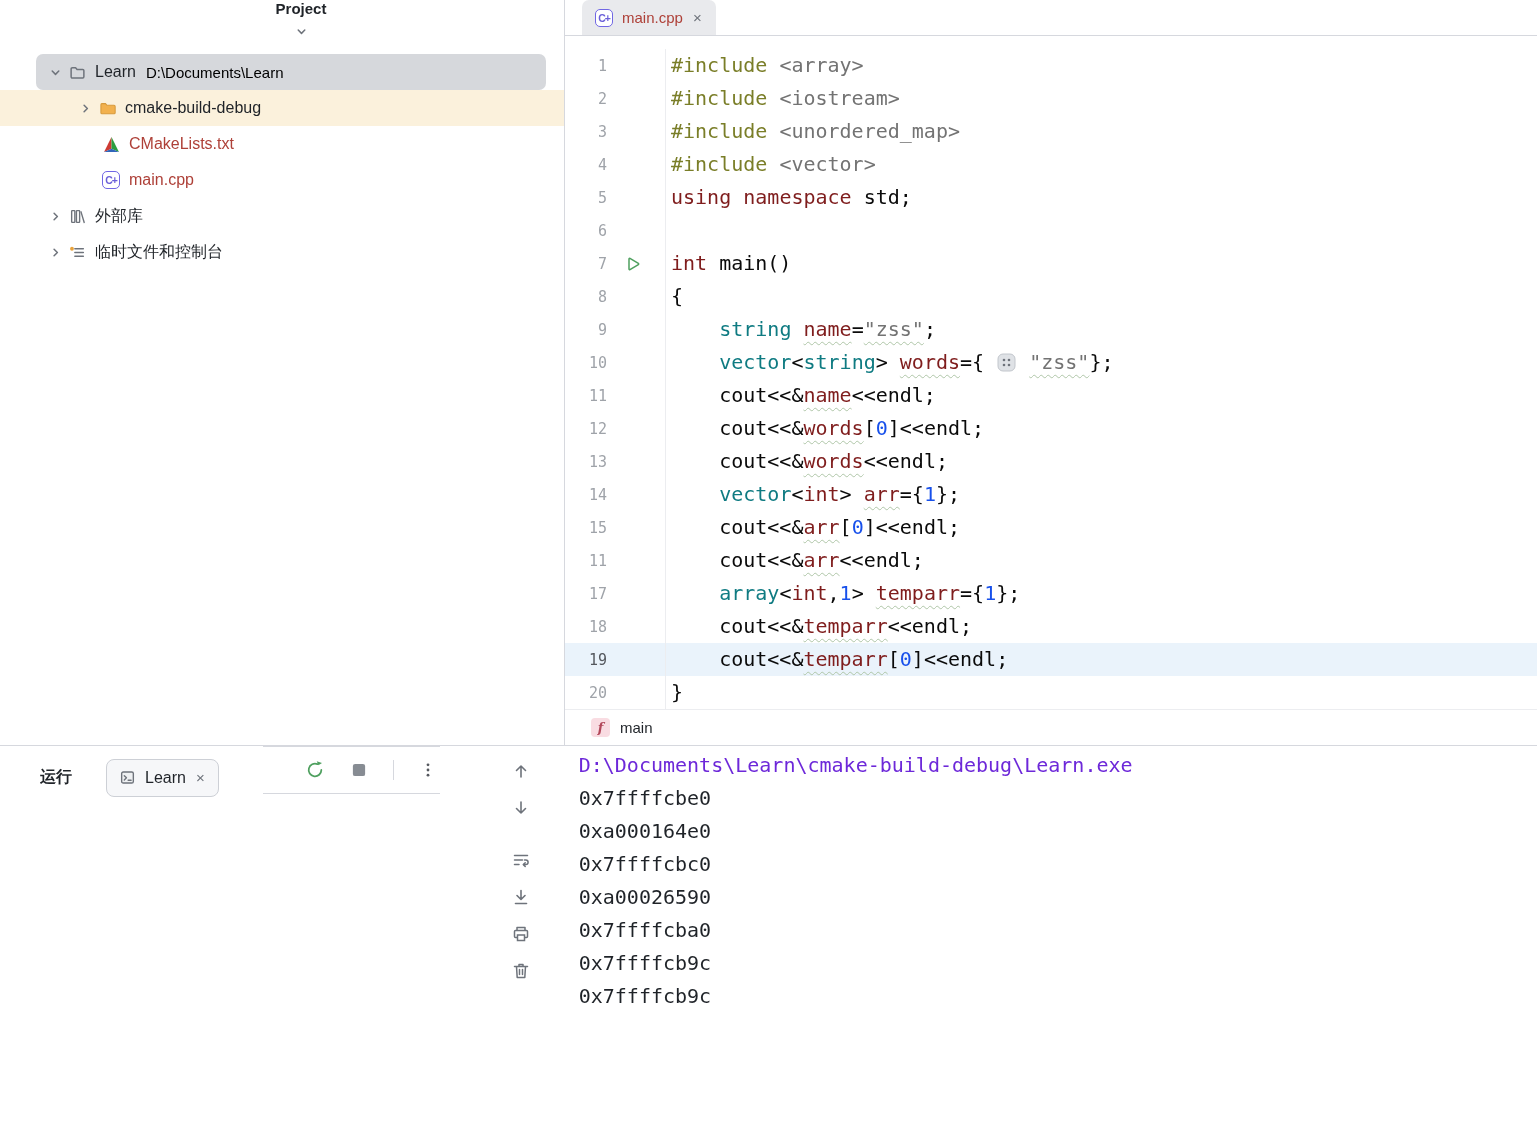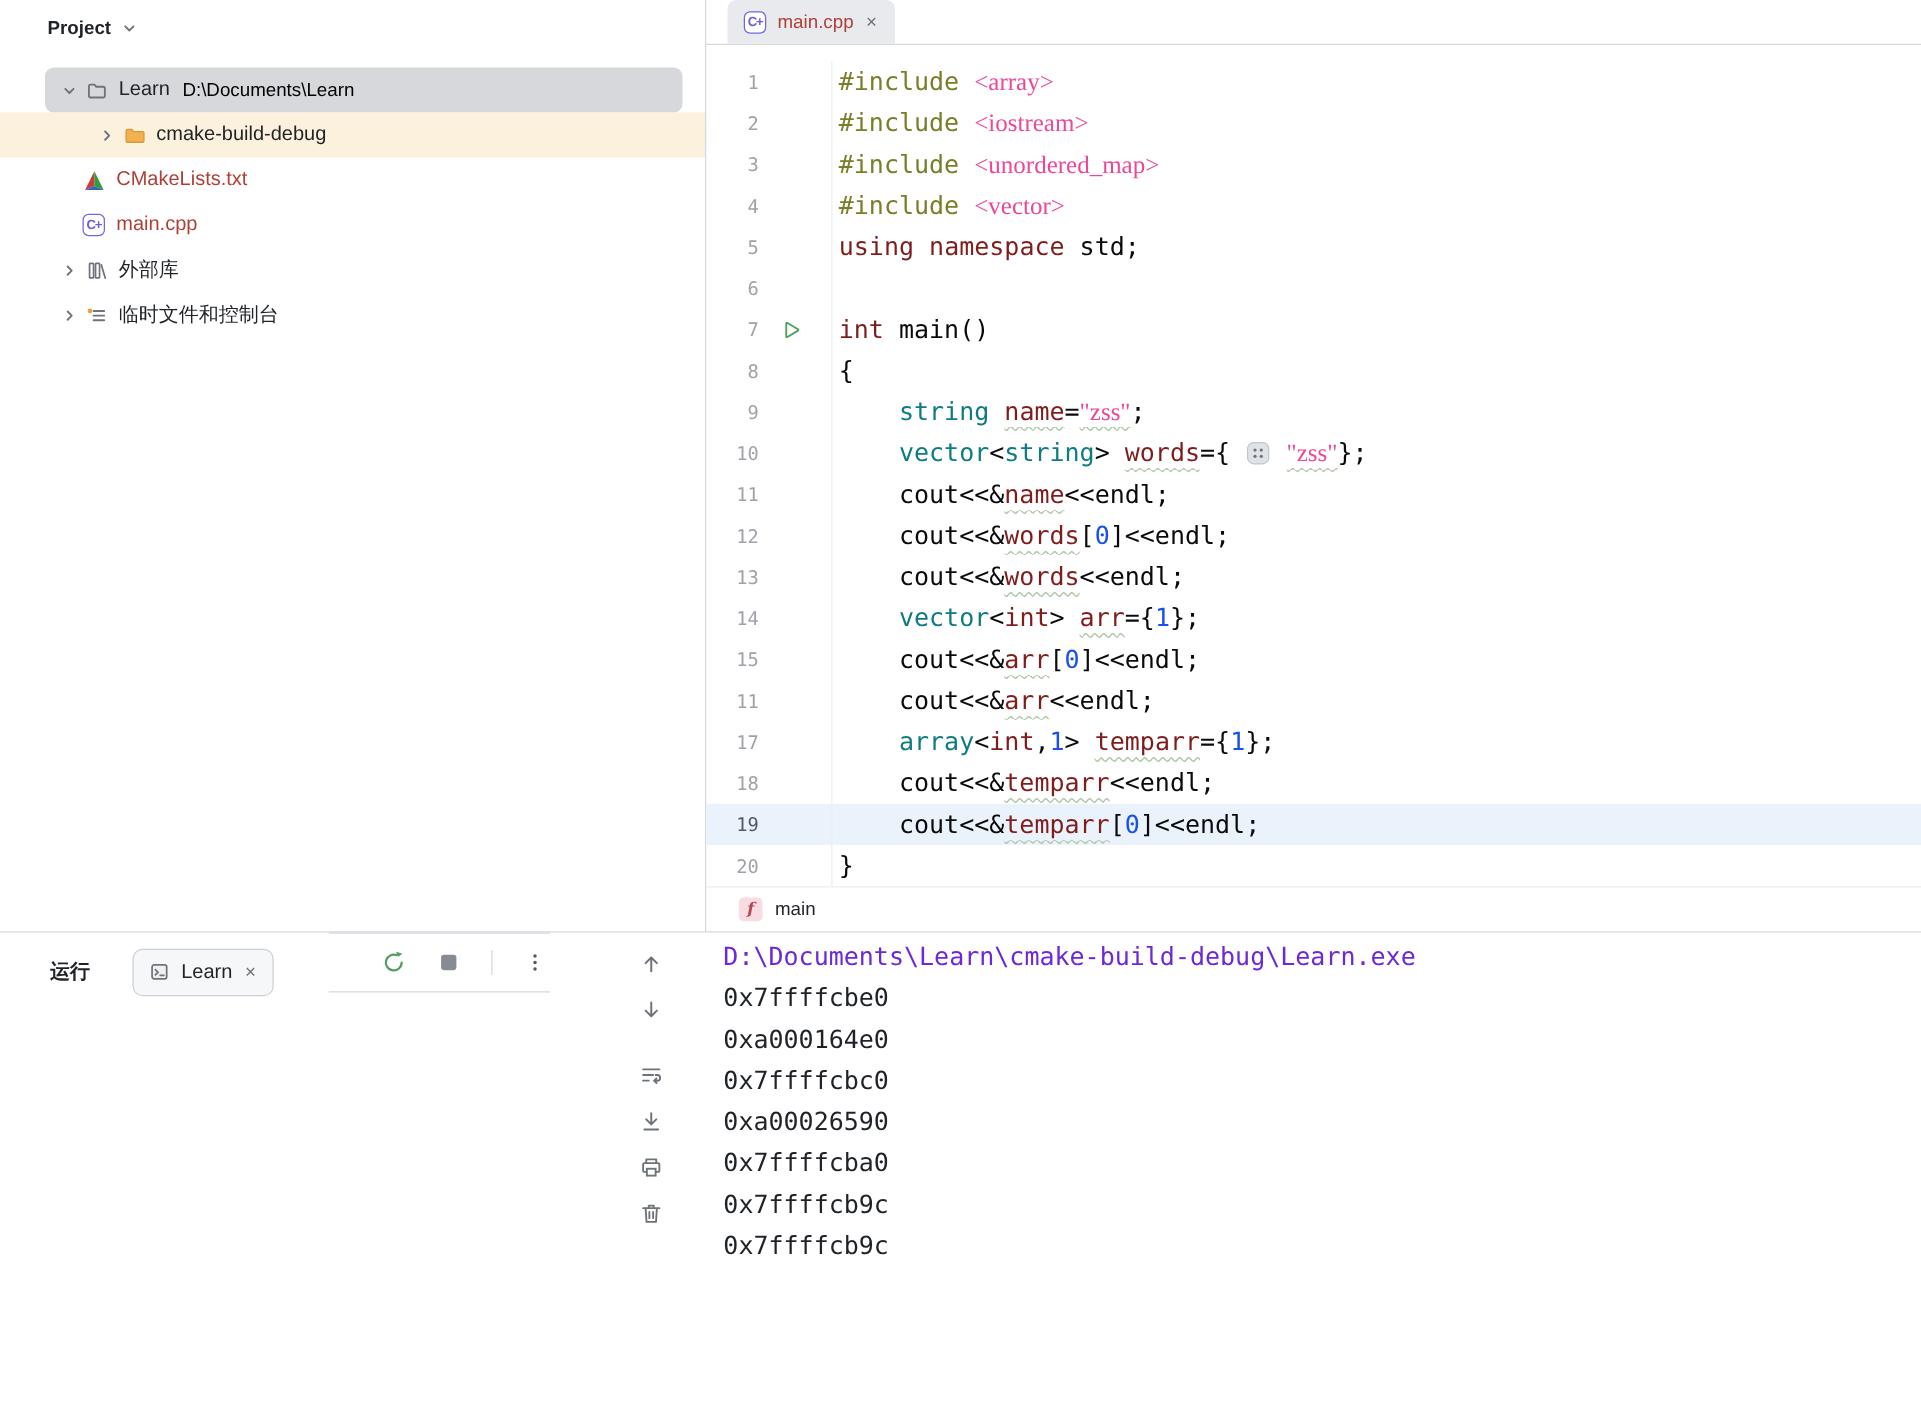--- a/index.html
+++ b/index.html
@@ -3,27 +3,27 @@
 <meta charset="utf-8">
 <style>
   html,body{margin:0;padding:0;background:#fff;}
   body{font-family:"Liberation Sans","DejaVu Sans",sans-serif;color:#1F2328;}
   *{box-sizing:border-box;}
   .app{width:1537px;height:1140px;display:flex;flex-direction:column;overflow:hidden;background:#fff;}
 
   
   .top{height:746px;display:flex;border-bottom:1px solid #D6D8DE;flex-shrink:0;}
   .project-panel{width:565px;border-right:1px solid #D6D8DE;flex-shrink:0;overflow:hidden;}
-  .project-header{height:44px;display:flex;align-items:center;padding-left:38px;gap:7px;}
+  .project-header{height:44px;display:flex;align-items:center;padding-left:38px;gap:7px;flex-direction:column;}
   .ph-title{font-size:15px;font-weight:700;}
   .tree{padding-top:10px;}
   .tree-row{height:36px;display:flex;align-items:center;font-size:16px;white-space:nowrap;}
   .indent-0{padding-left:44px;}
   .indent-1{padding-left:74px;}
-  .indent-2{padding-left:64px;}
+  .indent-2{padding-left:100px;}
   .tree-row.selected{background:#D6D8DC;border-radius:7px;margin:0 18px 0 36px;padding-left:8px;}
   .tree-row.open-file-parent{background:#FBF1DC;}
   .tr-chev{width:22px;display:inline-flex;align-items:center;justify-content:center;flex-shrink:0;}
   .tr-icon{width:22px;display:inline-flex;align-items:center;justify-content:center;margin-right:7px;flex-shrink:0;}
   .tr-extra{color:#000000;margin-left:10px;font-size:15px;}
 
   .editor-panel{flex:1;display:flex;flex-direction:column;min-width:0;}
   .tab-bar{height:36px;border-bottom:1px solid #D6D8DE;display:flex;align-items:flex-end;padding-left:17px;}
   .tab{height:35px;display:flex;align-items:center;gap:9px;padding:0 13px 0 13px;background:#E9EAED;border-radius:7px 7px 0 0;font-size:15px;}
   .tab-close{color:#6E737B;font-size:15px;cursor:default;padding:0 1px;}
@@ -32,21 +32,21 @@
   .code-row{display:flex;height:33px;align-items:center;}
   .code-row.active{background:#EAF3FB;}
   .gutter{width:101px;height:100%;display:flex;align-items:center;border-right:1px solid #ECEDF0;flex-shrink:0;}
   .lnum{width:42px;text-align:right;color:#9FA3A9;font-size:15px;}
   .code-row.active .lnum{color:#55585E;}
   .gicon{width:52px;display:flex;justify-content:center;align-items:center;}
   .codeln{white-space:pre;font-size:20px;padding-left:5px;line-height:33px;}
   .tk-pl{color:#0A0A0A;}
   .tk-kw{color:#7f1d1d;}
   .tk-type{color:#0F7B82;}
-  .tk-str{color:#ec4899;font-family:Liberation Serif, serif;}
+  .tk-str{color:#737373;}
   .tk-num{color:#1750EB;}
   .tk-pre{color:#7A7E28;}
   .tk-var{color:#7f1d1d;}
   .wv{text-decoration-line:underline;text-decoration-style:wavy;text-decoration-color:#AFC6A8;text-decoration-thickness:1px;text-underline-offset:5px;}
   .inlay-badge{display:inline-block;vertical-align:-3px;margin:0 1px;}
 
   .breadcrumb{height:36px;border-top:1px solid #ECEDF0;display:flex;align-items:center;padding-left:26px;gap:10px;font-size:15px;}
   .fnbox{width:19px;height:19px;border-radius:4px;background:#F9DCE2;color:#B2475A;font-family:"DejaVu Serif",serif;font-style:italic;font-weight:700;font-size:13px;display:inline-flex;align-items:center;justify-content:center;}
 
   

